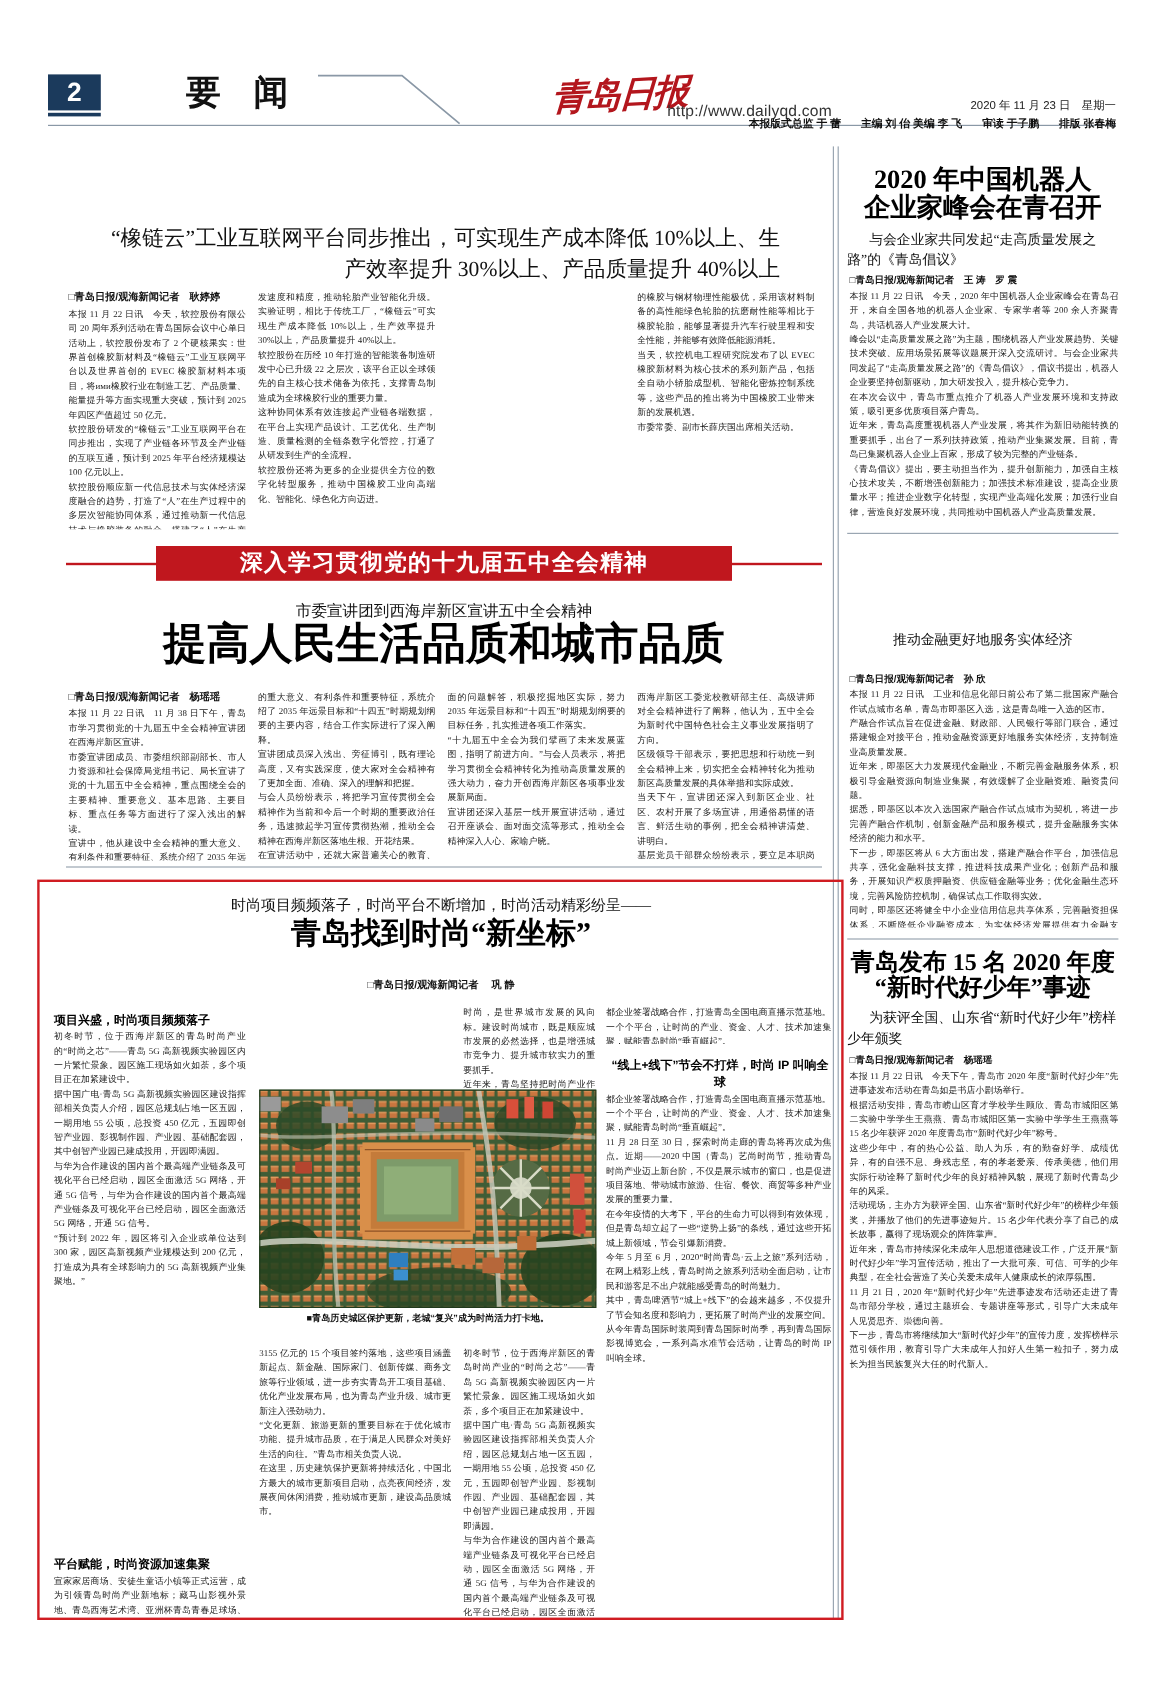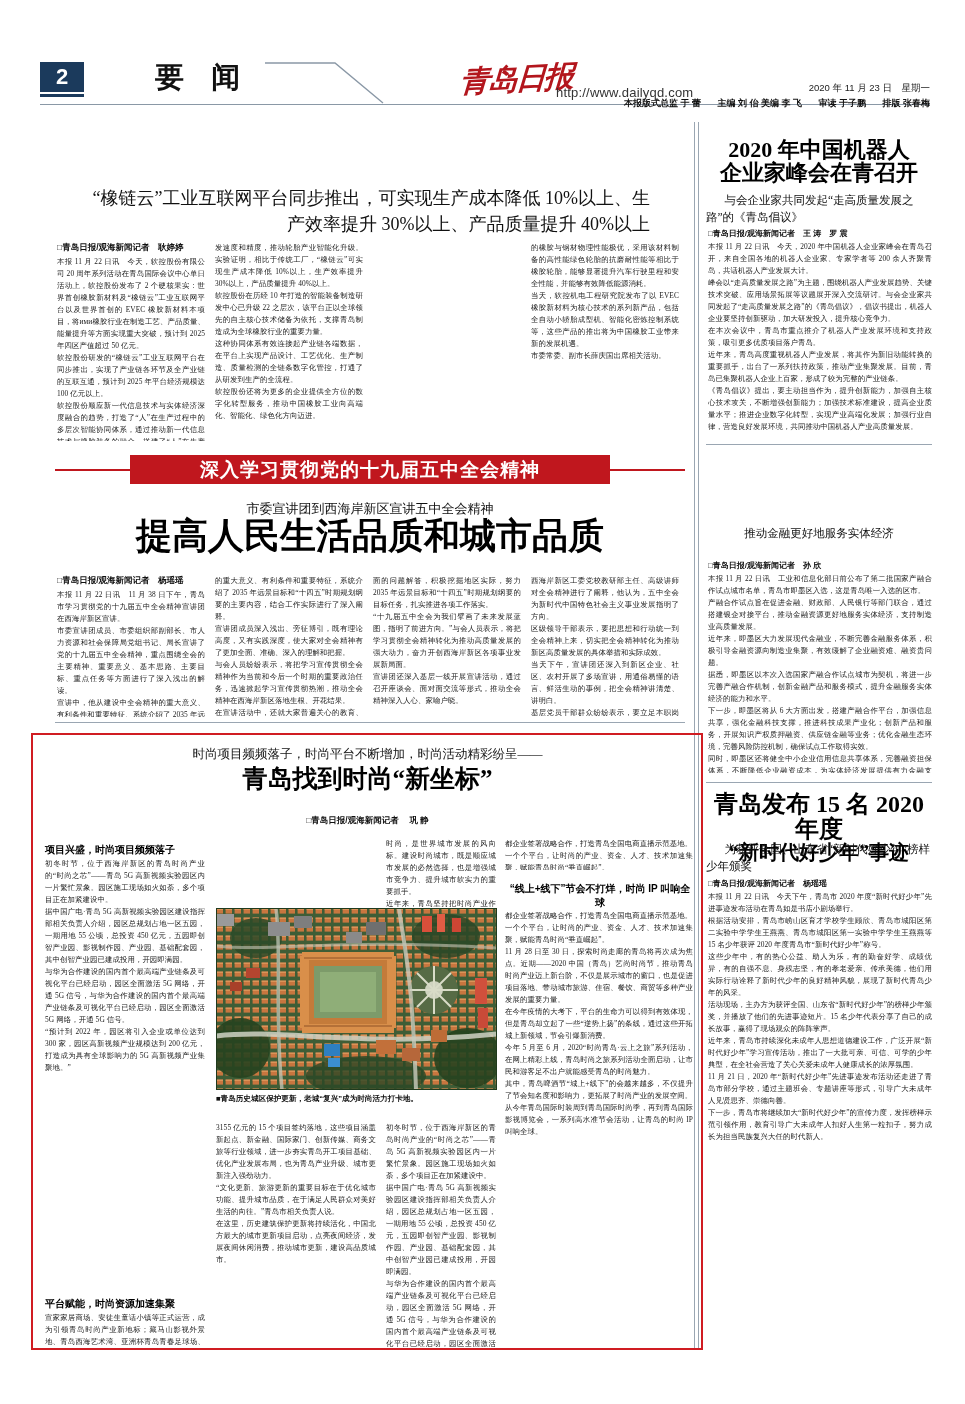--- a/index.html
+++ b/index.html
@@ -217,21 +217,21 @@
   }
   .photo svg { display: block; }
   .photo-caption {
     position: absolute;
     left: 216px; top: 1094px;
     width: 281px;
     font-family: "Liberation Sans", sans-serif;
     font-size: 7.6px;
     font-weight: bold;
     color: #111;
-    text-align: left;
+    text-align: center;
     white-space: nowrap;
   }
 
   .hl-wrap { position: absolute; }
 </style>
 </head>
 <body>
 
 <div class="page">
 
@@ -442,21 +442,21 @@
 产融合作试点旨在促进金融、财政部、人民银行等部门联合，通过搭建银企对接平台，推动金融资源更好地服务实体经济，支持制造业高质量发展。
 近年来，即墨区大力发展现代金融业，不断完善金融服务体系，积极引导金融资源向制造业集聚，有效缓解了企业融资难、融资贵问题。
 据悉，即墨区以本次入选国家产融合作试点城市为契机，将进一步完善产融合作机制，创新金融产品和服务模式，提升金融服务实体经济的能力和水平。
 下一步，即墨区将从 6 大方面出发，搭建产融合作平台，加强信息共享，强化金融科技支撑，推进科技成果产业化；创新产品和服务，开展知识产权质押融资、供应链金融等业务；优化金融生态环境，完善风险防控机制，确保试点工作取得实效。
 同时，即墨区还将健全中小企业信用信息共享体系，完善融资担保体系，不断降低企业融资成本，为实体经济发展提供有力金融支撑。
 预计到 2023 年，即墨区将形成一批可复制、可推广的产融合作经验，为全国产融合作提供示范样板。</div>
 
   <div class="hrule" style="left:706px; top:782px; width:226px;"></div>
 
   <div class="hl-wrap" style="left:706px; top:792px; width:226px;">
-    <div class="hl-main" style="font-size:24px;">青岛发布 15 名 2020 年度</div>
+    <div class="hl-main" style="font-size:20px;">青岛发布 15 名 2020 年度</div>
     <div class="hl-main" style="font-size:20px;">“新时代好少年”事迹</div>
   </div>
   <div class="deck" style="position:absolute; left:706px; top:841px; width:226px; font-size:11.5px; line-height:1.5; text-align:left; text-indent:1.6em;">为获评全国、山东省“新时代好少年”榜样少年颁奖</div>
   <div class="byline" style="position:absolute; left:708px; top:878px; font-size:8px;">□青岛日报/观海新闻记者　杨瑶瑶</div>
   <div class="body-col" style="position:absolute; left:708px; top:891px; width:224px; height:455px; white-space:pre-line;">本报 11 月 22 日讯　今天下午，青岛市 2020 年度“新时代好少年”先进事迹发布活动在青岛如是书店小剧场举行。
 根据活动安排，青岛市崂山区育才学校学生顾欣、青岛市城阳区第二实验中学学生王燕燕、青岛市城阳区第一实验中学学生王燕燕等 15 名少年获评 2020 年度青岛市“新时代好少年”称号。
 这些少年中，有的热心公益、助人为乐，有的勤奋好学、成绩优异，有的自强不息、身残志坚，有的孝老爱亲、传承美德，他们用实际行动诠释了新时代少年的良好精神风貌，展现了新时代青岛少年的风采。
 活动现场，主办方为获评全国、山东省“新时代好少年”的榜样少年颁奖，并播放了他们的先进事迹短片。15 名少年代表分享了自己的成长故事，赢得了现场观众的阵阵掌声。
 近年来，青岛市持续深化未成年人思想道德建设工作，广泛开展“新时代好少年”学习宣传活动，推出了一大批可亲、可信、可学的少年典型，在全社会营造了关心关爱未成年人健康成长的浓厚氛围。
 11 月 21 日，2020 年“新时代好少年”先进事迹发布活动还走进了青岛市部分学校，通过主题班会、专题讲座等形式，引导广大未成年人见贤思齐、崇德向善。

